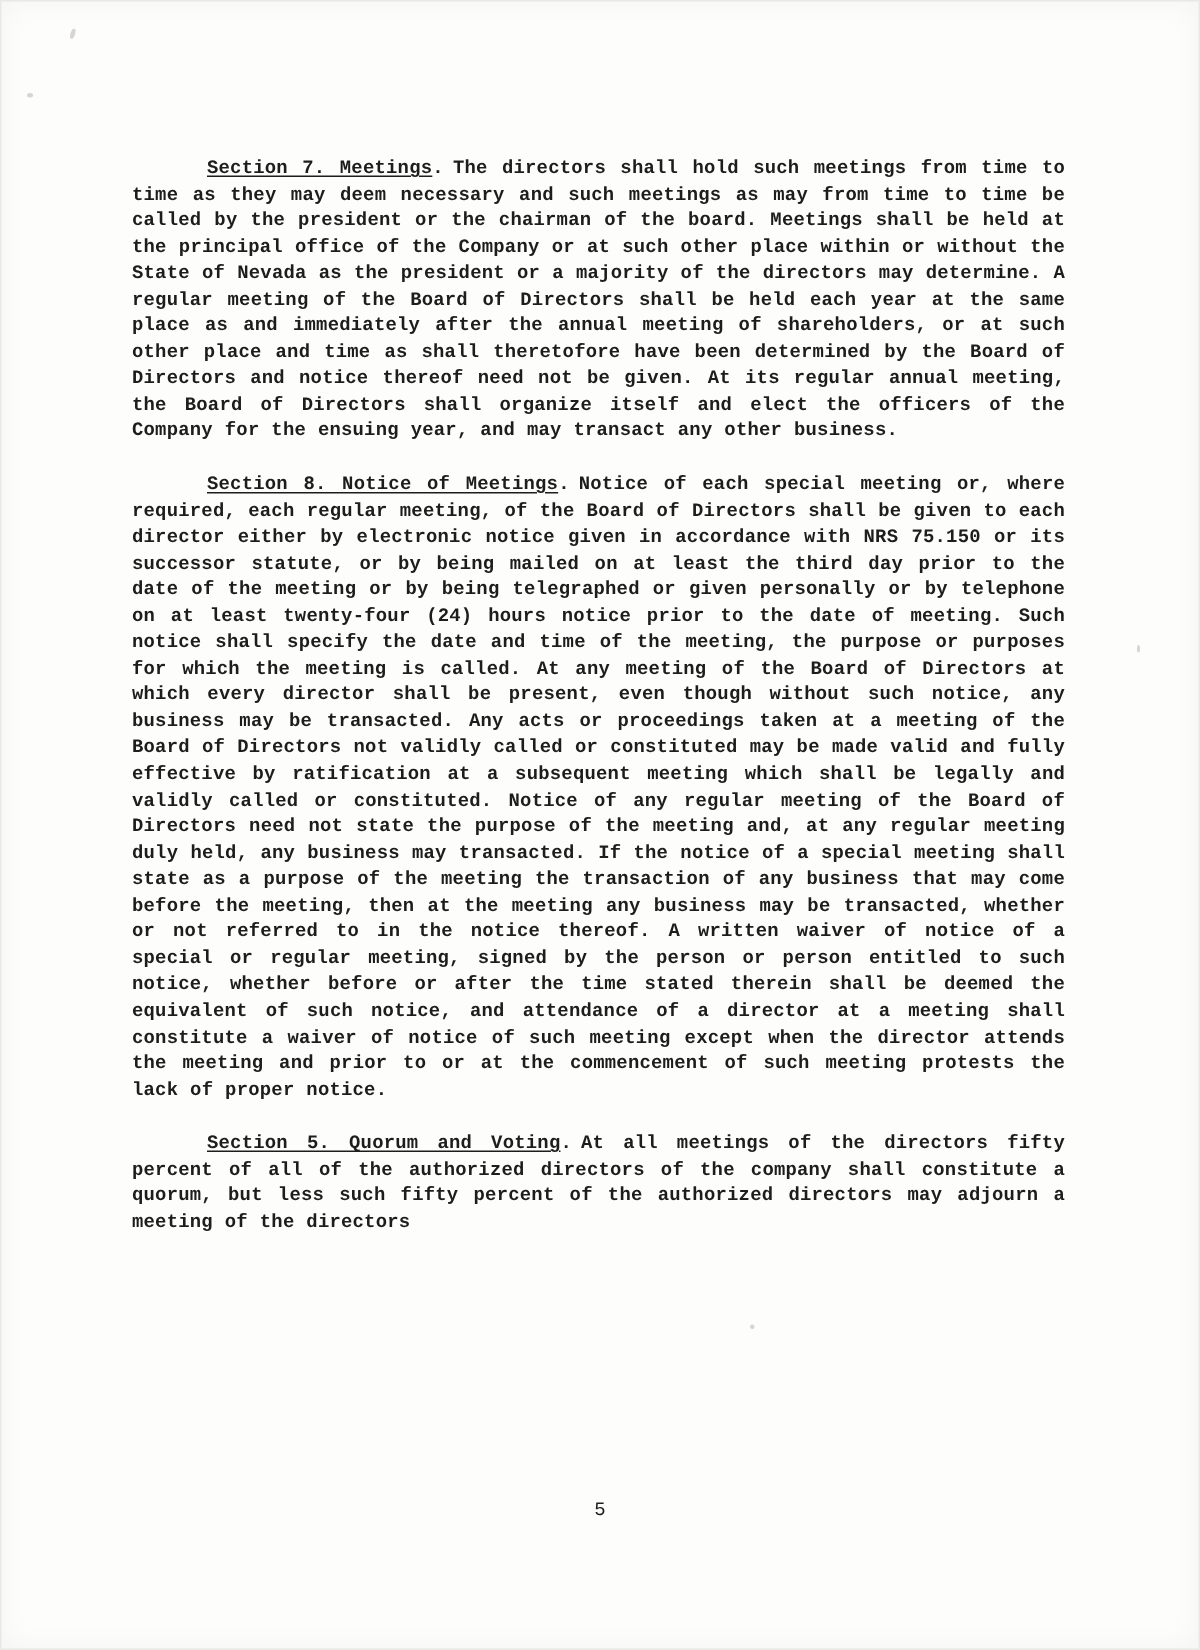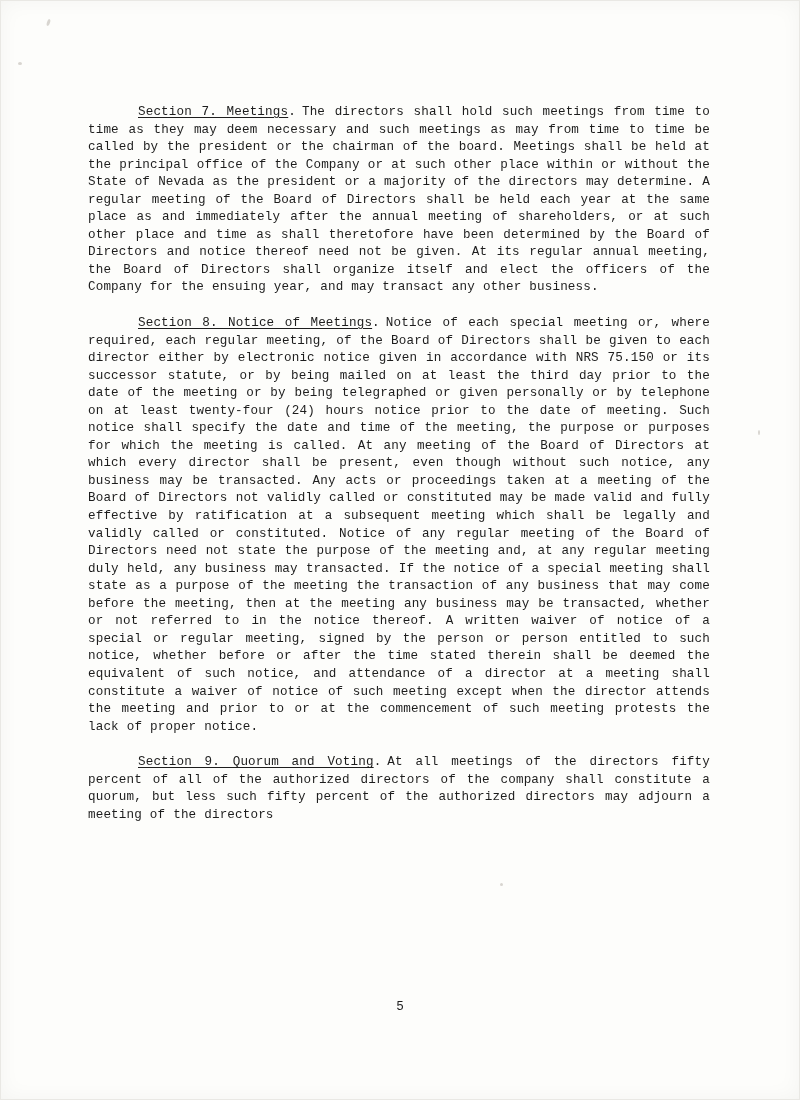--- a/index.html
+++ b/index.html
@@ -46,20 +46,21 @@
   }
   p.para {
     margin: 0 0 18px 0;
     font-size: 12.6px;
     line-height: 17.55px;
     color: #1d1d1d;
     text-align: justify;
     text-justify: inter-word;
     letter-spacing: 0.15px;
     word-spacing: 0.2px;
+    font-weight: bold;
   }
   p.para:last-of-type { margin-bottom: 0; }
   .indent {
     display: inline-block;
     width: 50px;
   }
   .sec-head {
     text-decoration: underline;
     text-underline-offset: 2px;
   }
@@ -85,18 +86,18 @@
   <div class="scan-speck speck-b"></div>
   <div class="scan-speck speck-c"></div>
   <div class="scan-speck speck-d"></div>
 
   <div class="content">
 
     <p class="para"><span class="indent"></span><span class="sec-head">Section 7.  Meetings</span><span>.</span><span class="gap-after-head"></span><span>The directors shall hold such meetings from time to time as they may deem necessary and such meetings as may from time to time be called by the president or the chairman of the board.  Meetings shall be held at the principal office of the Company or at such other place within or without the State of Nevada as the president or a majority of the directors may determine.  A regular meeting of the Board of Directors shall be held each year at the same place as and immediately after the annual meeting of shareholders, or at such other place and time as shall theretofore have been determined by the Board of Directors and notice thereof need not be given.  At its regular annual meeting, the Board of Directors shall organize itself and elect the officers of the Company for the ensuing year, and may transact any other business.</span></p>
 
     <p class="para"><span class="indent"></span><span class="sec-head">Section 8.  Notice of Meetings</span><span>.</span><span class="gap-after-head"></span><span>Notice of each special meeting or, where required, each regular meeting, of the Board of Directors shall be given to each director either by electronic notice given in accordance with NRS 75.150 or its successor statute, or by being mailed on at least the third day prior to the date of the meeting or by being telegraphed or given personally or by telephone on at least twenty-four (24) hours notice prior to the date of meeting.  Such notice shall specify the date and time of the meeting, the purpose or purposes for which the meeting is called.  At any meeting of the Board of Directors at which every director shall be present, even though without such notice, any business may be transacted.  Any acts or proceedings taken at a meeting of the Board of Directors not validly called or constituted may be made valid and fully effective by ratification at a subsequent meeting which shall be legally and validly called or constituted.  Notice of any regular meeting of the Board of Directors need not state the purpose of the meeting and, at any regular meeting duly held, any business may transacted.  If the notice of a special meeting shall state as a purpose of the meeting the transaction of any business that may come before the meeting, then at the meeting any business may be transacted, whether or not referred to in the notice thereof.  A written waiver of notice of a special or regular meeting, signed by the person or person entitled to such notice, whether before or after the time stated therein shall be deemed the equivalent of such notice, and attendance of a director at a meeting shall constitute a waiver of notice of such meeting except when the director attends the meeting and prior to or at the commencement of such meeting protests the lack of proper notice.</span></p>
 
-    <p class="para"><span class="indent"></span><span class="sec-head">Section 9.  Quorum and Voting</span><span>.</span><span class="gap-after-head"></span><span>At all meetings of the directors fifty percent of all of the authorized directors of the company shall constitute a quorum, but less such fifty percent of the authorized directors may adjourn a meeting of the directors</span></p>
+    <p class="para"><span class="indent"></span><span class="sec-head">Section 5.  Quorum and Voting</span><span>.</span><span class="gap-after-head"></span><span>At all meetings of the directors fifty percent of all of the authorized directors of the company shall constitute a quorum, but less such fifty percent of the authorized directors may adjourn a meeting of the directors</span></p>
 
   </div>
 
   <div class="page-number">5</div>
 </div>
 
 </body></html>

